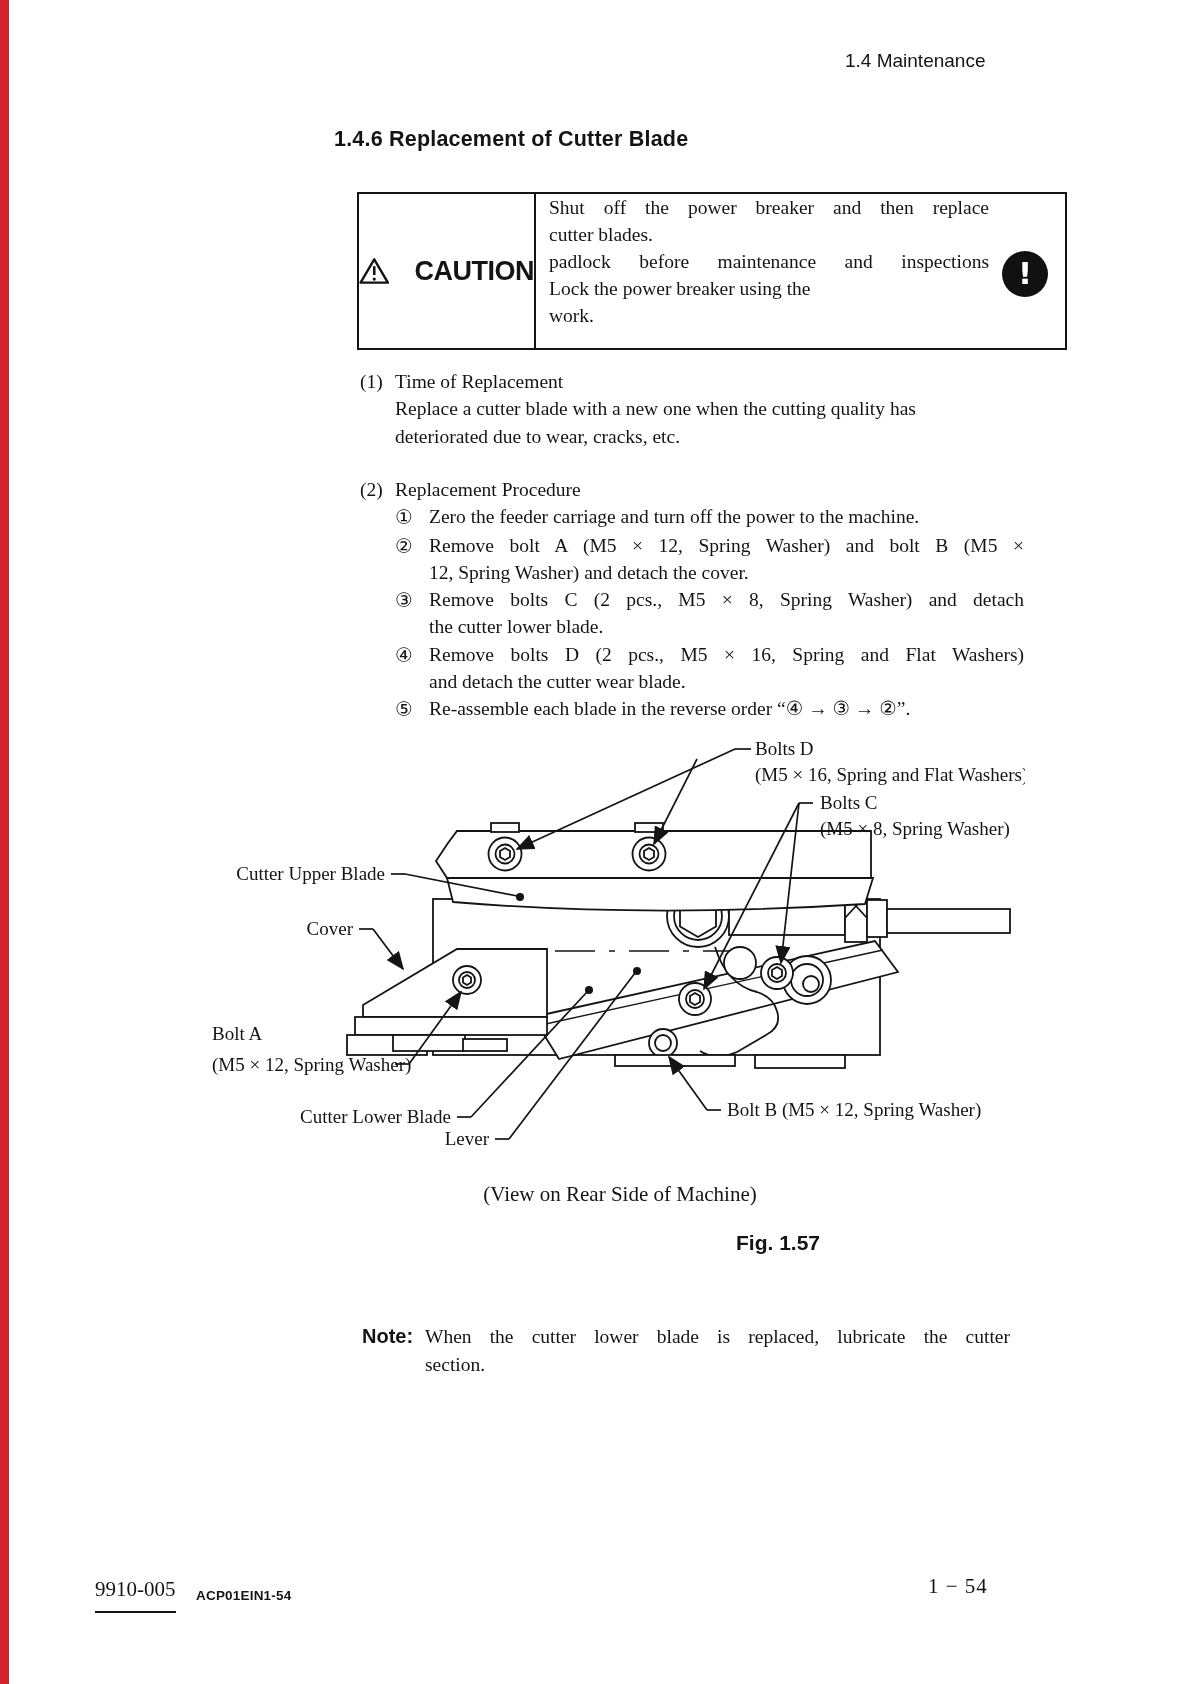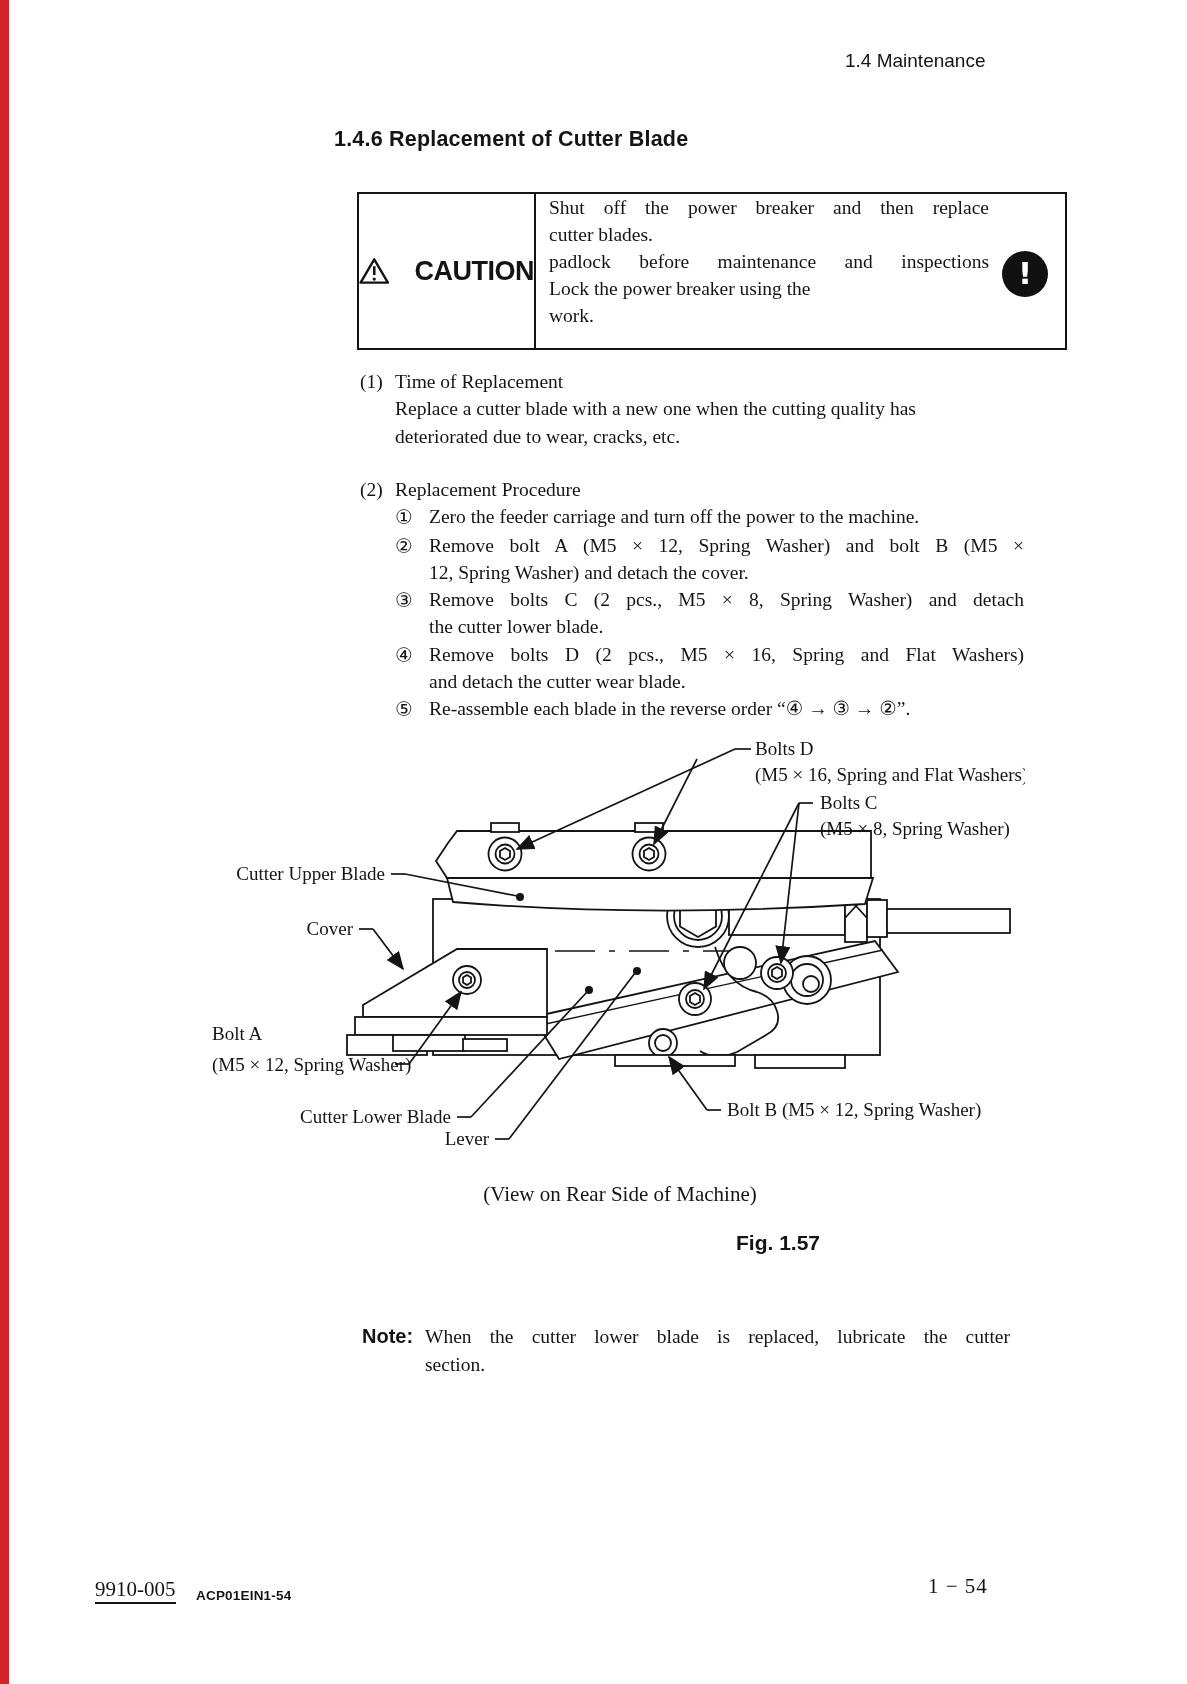--- a/index.html
+++ b/index.html
@@ -46,21 +46,21 @@
   svg text{font-family:"Liberation Serif","DejaVu Serif",serif;font-size:19px;fill:#141414;}
   .view-caption{left:420px;top:1182px;width:400px;text-align:center;font-size:21px;}
   .fig-caption{left:420px;top:1231px;width:400px;text-align:right;font-size:21px;font-weight:bold;}
 
   
   .note{left:362px;top:1296px;width:650px;display:flex;font-size:19.5px;line-height:27.5px;margin-top:27px;}
   .note-label{font-family:"Liberation Sans","DejaVu Sans",sans-serif;font-weight:bold;flex:0 0 63px;width:63px;font-size:20px;}
   .note-lines{width:585px;}
 
   
-  .doc-number{left:95px;top:1577px;font-size:21px;border-bottom:2px solid #141414;padding-bottom:0;}
+  .doc-number{left:95px;top:1577px;font-size:21px;border-bottom:2px solid #141414;padding-bottom:9px;}
   .doc-code{left:196px;top:1588px;font-size:13.5px;font-weight:bold;letter-spacing:.2px;}
   .page-number{left:928px;top:1574px;font-size:21px;letter-spacing:1px;}
 </style>
 </head>
 <body>
 
 <div class="abs red-strip"></div>
 
 <div class="abs header-ref sans">1.4 Maintenance</div>
 

